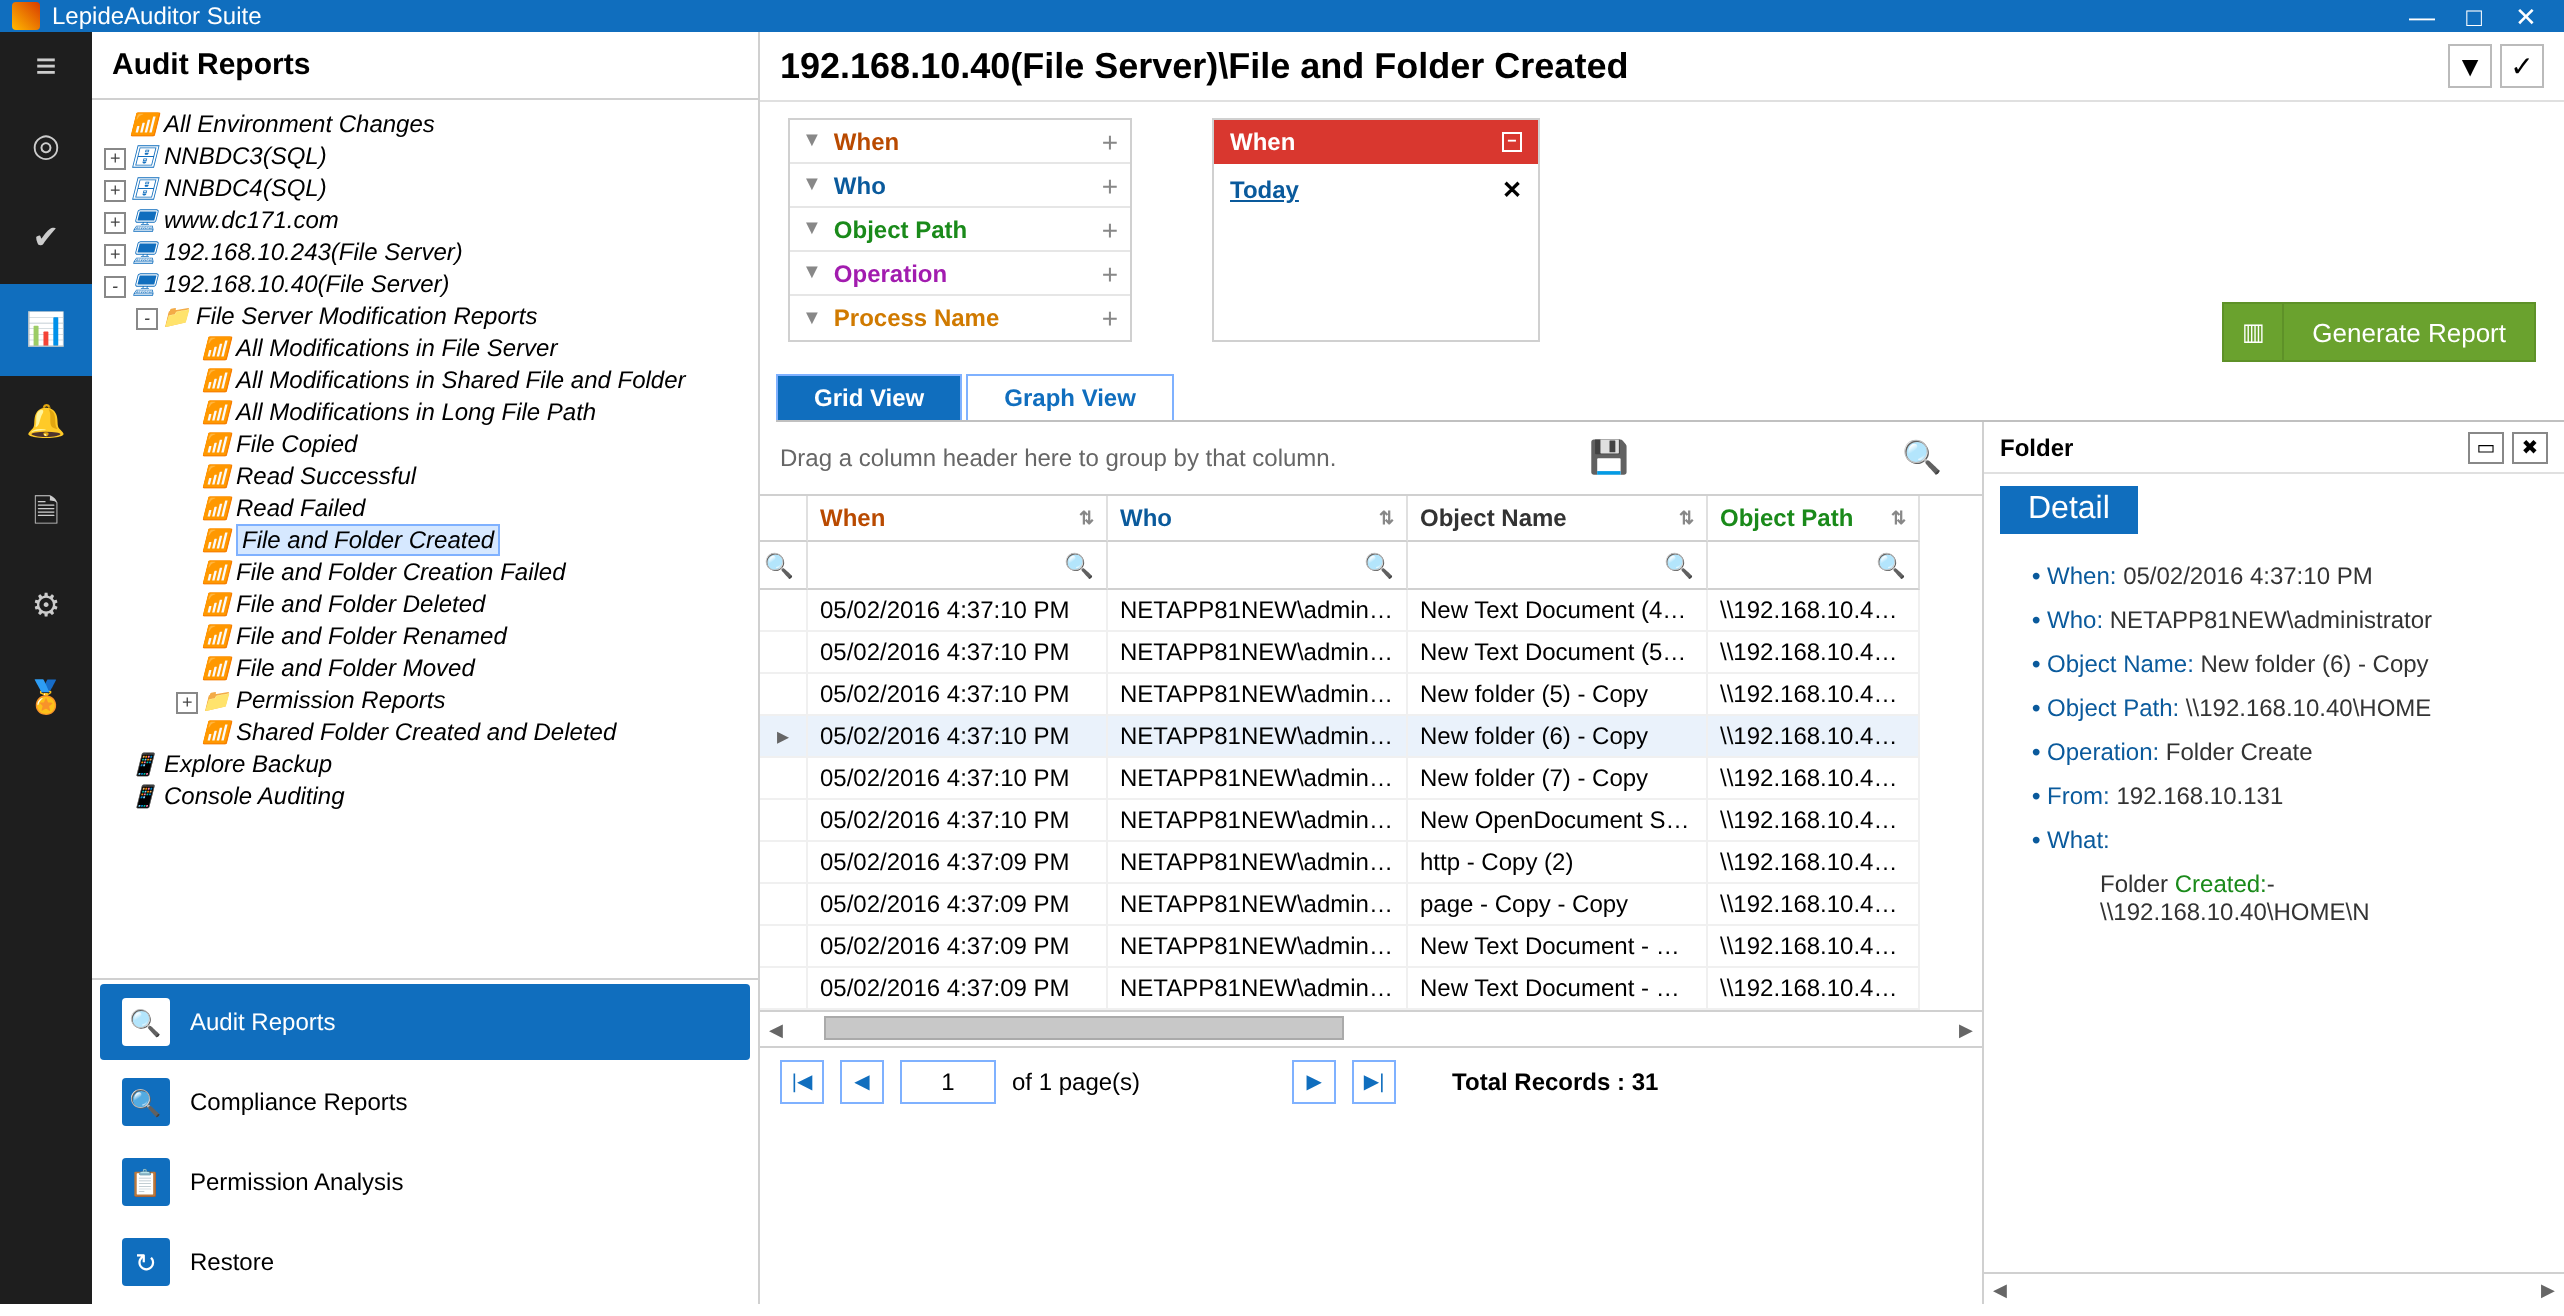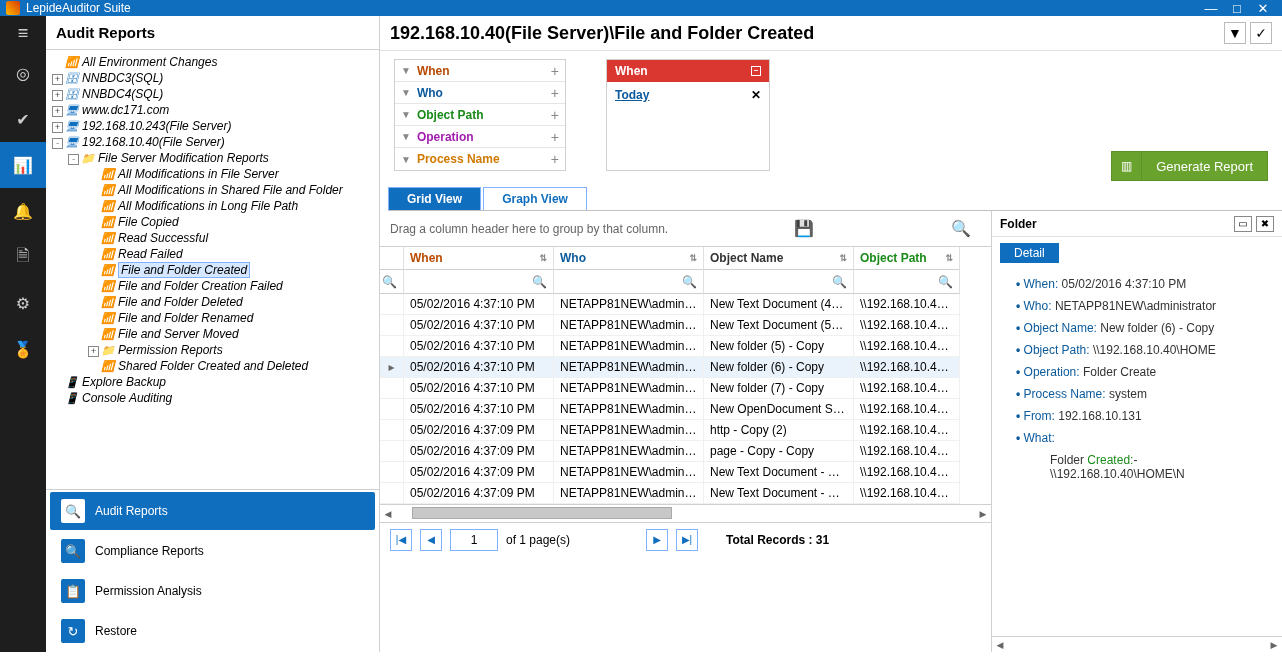--- a/index.html
+++ b/index.html
@@ -73,21 +73,21 @@
 .pager { height: 34px; border-top: 1px solid #d0d0d0; display: flex; align-items: center; gap: 8px; padding: 0 10px; }
 .pager .pbtn { width: 22px; height: 22px; border: 1px solid #7fb1ff; color: #106ebe; display: flex; align-items: center; justify-content: center; font-size: 10px;}
 .pager input { width: 48px; height: 22px; border: 1px solid #7fb1ff; text-align: center; }
 .pager .of { }
 .pager .tot { margin-left: 20px; font-weight: bold; }
 .detailpanel { width: 290px; display: flex; flex-direction: column; }
 .detailpanel .dhdr { height: 26px; display: flex; align-items: center; padding: 0 8px; border-bottom: 1px solid #e0e0e0; }
 .detailpanel .dhdr .dtitle { font-weight: bold; flex: 1; }
 .detailpanel .dhdr .dicon { width:18px; height:16px; border:1px solid #888; margin-left:4px; font-size:10px; display:flex; align-items:center; justify-content:center;}
 .detailpanel .dtab { margin: 6px 8px 0 8px; }
-.detailpanel .dtab span { background: #106ebe; color: #fff; padding: 3px 14px; font-size: 12px; display:inline-block;}
+.detailpanel .dtab span { background: #106ebe; color: #fff; padding: 3px 14px; font-size: 16px; display:inline-block;}
 .detailpanel .dbody { flex:1; padding: 14px 10px 8px 24px; overflow:auto; }
 .detailpanel ul { list-style: none; }
 .detailpanel li { margin-bottom: 8px; }
 .detailpanel li::before { content: "• "; color: #0a5a9c; font-weight: bold; }
 .detailpanel .k { color: #0a5a9c; }
 .detailpanel .v { color: #333; }
 .detailpanel .what-line { margin-left: 34px; color:#333;}
 .detailpanel .what-line .created { color:#1a8a1a;}
 .detailpanel .dscroll { height: 16px; border-top:1px solid #d0d0d0; display:flex;}
 .detailpanel .dscroll .arrow { width:16px; display:flex; align-items:center; justify-content:center; font-size:9px; color:#666;}
@@ -131,21 +131,21 @@
           <li class="depth2"><span class="spacer"></span><span class="ticon">📶</span><span class="lab">All Modifications in File Server</span></li>
           <li class="depth2"><span class="spacer"></span><span class="ticon">📶</span><span class="lab">All Modifications in Shared File and Folder</span></li>
           <li class="depth2"><span class="spacer"></span><span class="ticon">📶</span><span class="lab">All Modifications in Long File Path</span></li>
           <li class="depth2"><span class="spacer"></span><span class="ticon">📶</span><span class="lab">File Copied</span></li>
           <li class="depth2"><span class="spacer"></span><span class="ticon">📶</span><span class="lab">Read Successful</span></li>
           <li class="depth2"><span class="spacer"></span><span class="ticon">📶</span><span class="lab">Read Failed</span></li>
           <li class="depth2"><span class="spacer"></span><span class="ticon">📶</span><span class="lab sel">File and Folder Created</span></li>
           <li class="depth2"><span class="spacer"></span><span class="ticon">📶</span><span class="lab">File and Folder Creation Failed</span></li>
           <li class="depth2"><span class="spacer"></span><span class="ticon">📶</span><span class="lab">File and Folder Deleted</span></li>
           <li class="depth2"><span class="spacer"></span><span class="ticon">📶</span><span class="lab">File and Folder Renamed</span></li>
-          <li class="depth2"><span class="spacer"></span><span class="ticon">📶</span><span class="lab">File and Server Moved</span></li>
+          <li class="depth2"><span class="spacer"></span><span class="ticon">📶</span><span class="lab">File and Folder Moved</span></li>
           <li class="depth2"><span class="toggle">+</span><span class="ticon">📁</span><span class="lab">Permission Reports</span></li>
           <li class="depth2"><span class="spacer"></span><span class="ticon">📶</span><span class="lab">Shared Folder Created and Deleted</span></li>
           <li class="depth0"><span class="spacer"></span><span class="ticon">📱</span><span class="lab">Explore Backup</span></li>
           <li class="depth0"><span class="spacer"></span><span class="ticon">📱</span><span class="lab">Console Auditing</span></li>
         </ul>
       </div>
     <div class="bottomnav" id="bottomnav">
         <div class="bnitem active">
           <span class="bnicon">🔍</span>
           <span>Audit Reports</span>
@@ -329,21 +329,20 @@
           <span class="dicon">✖</span>
         </div>
         <div class="dtab"><span>Detail</span></div>
         <div class="dbody">
           <ul id="detaillist">
               <li><span class="k">When:  </span><span class="v">05/02/2016 4:37:10 PM</span></li>
               <li><span class="k">Who:  </span><span class="v">NETAPP81NEW\administrator</span></li>
               <li><span class="k">Object Name:  </span><span class="v">New folder (6) - Copy</span></li>
               <li><span class="k">Object Path:  </span><span class="v">\\192.168.10.40\HOME</span></li>
               <li><span class="k">Operation:  </span><span class="v">Folder Create</span></li>
-              <li><span class="k">Process Name:  </span><span class="v">system</span></li>
               <li><span class="k">From:  </span><span class="v">192.168.10.131</span></li>
               <li><span class="k">What:  </span><span class="v"></span></li>
             </ul>
           <div class="what-line">
             <span>Folder </span><span class="created">Created:</span><span>- \\192.168.10.40\HOME\N</span>
           </div>
         </div>
         <div class="dscroll">
           <span class="arrow">◀</span>
           <span class="track"></span>

